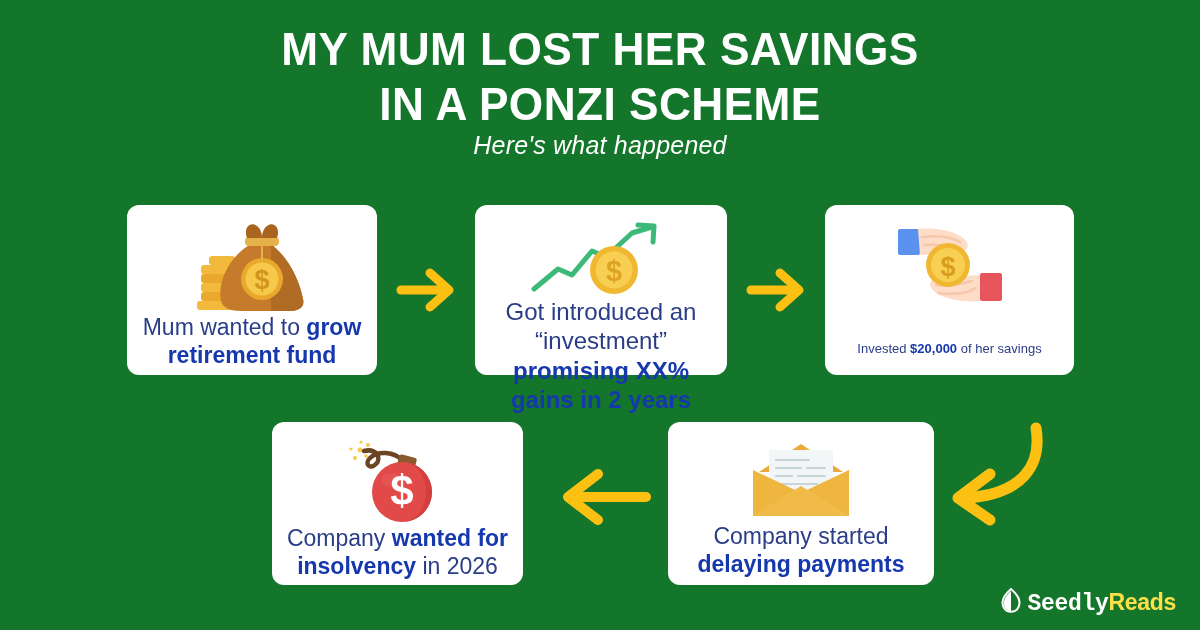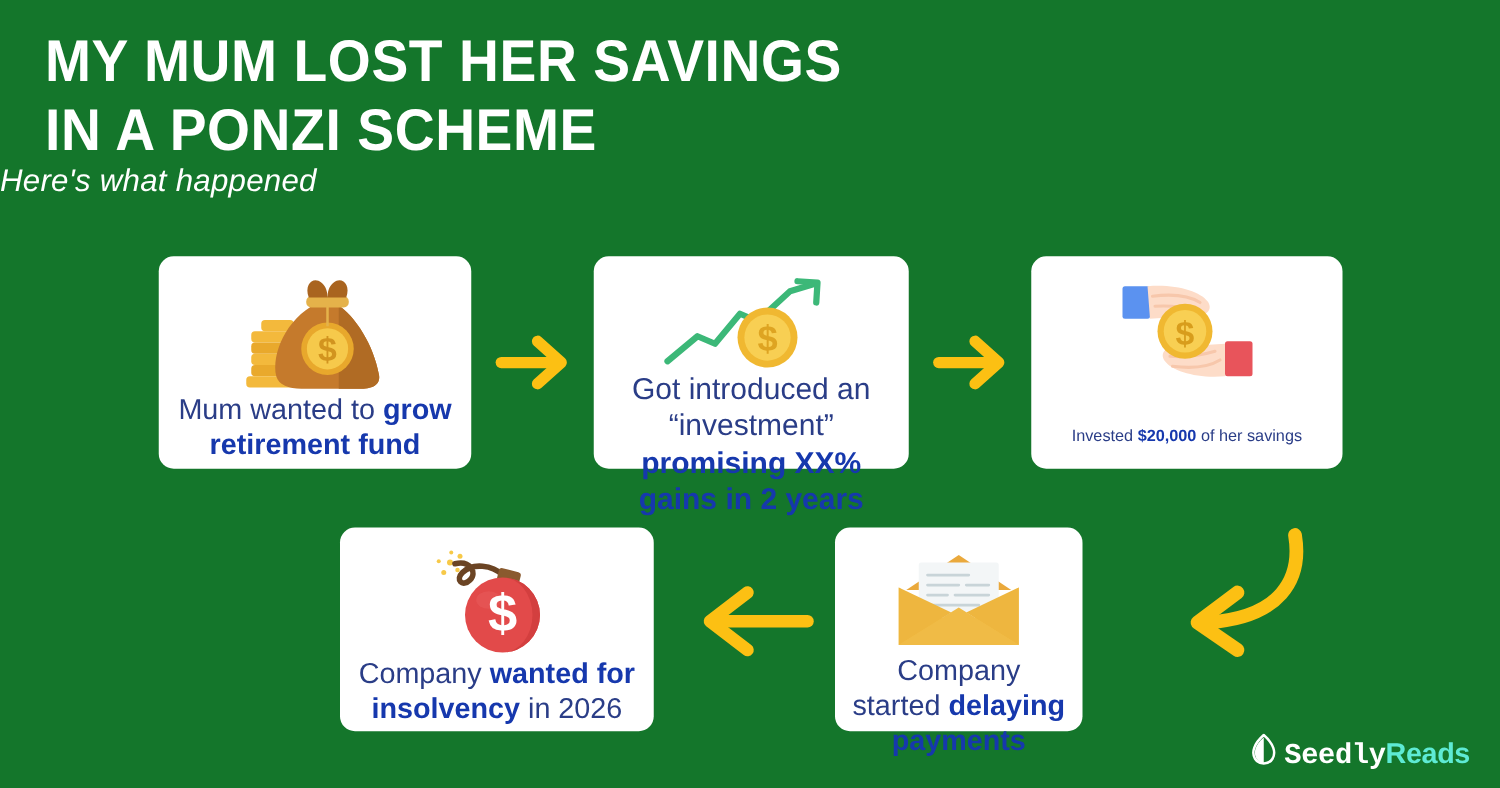--- a/index.html
+++ b/index.html
@@ -22,21 +22,21 @@
     height: 630px;
     background: #14762b;
   }
 
   
   .header {
     position: absolute;
     top: 0; left: 0;
     width: 1200px;
     padding-top: 22px;
-    text-align: left;
+    text-align: center;
   }
 
   .title {
     color: #ffffff;
     font-family: "Liberation Sans Narrow", "Liberation Sans", sans-serif;
     font-weight: bold;
     font-size: 47px;
     line-height: 1.16;
     letter-spacing: 0.5px;
     text-transform: uppercase;
@@ -78,21 +78,21 @@
     line-height: 1.22;
     font-weight: normal;
     padding-bottom: 4px;
   }
   .card-text b { color: #1638ad; font-weight: bold; }
 
   
   #card-1 { left: 127px; top: 205px; width: 250px; height: 170px; }
   #card-2 { left: 475px; top: 205px; width: 252px; height: 170px; }
   #card-3 { left: 825px; top: 205px; width: 249px; height: 170px; }
-  #card-4 { left: 668px; top: 422px; width: 198px; height: 163px; }
+  #card-4 { left: 668px; top: 422px; width: 266px; height: 163px; }
   #card-5 { left: 272px; top: 422px; width: 251px; height: 163px; }
 
   #card-2 .card-text { font-size: 24px; }
   #card-3 .card-text { font-size: 13px; }
 
   
   .arrow { position: absolute; }
   #arrow-1 { left: 396px; top: 262px; }
   #arrow-2 { left: 746px; top: 262px; }
   #arrow-3 { left: 920px; top: 418px; }
@@ -106,21 +106,21 @@
     display: flex;
     align-items: center;
     gap: 5px;
   }
   .logo-text {
     font-size: 23px;
     font-weight: bold;
     letter-spacing: -0.3px;
   }
   .logo-seedly { color: #ffffff; font-family: Liberation Mono, monospace; }
-  .logo-reads  { color: #5eead4; }
+  .logo-reads  { color: #fde047; }
 </style>
 </head>
 <body>
 
 <div class="canvas">
 
   <div class="header">
     <div class="title">MY MUM LOST HER SAVINGS</div>
     <div class="title">IN A PONZI SCHEME</div>
     <div class="subtitle">Here's what happened</div>

